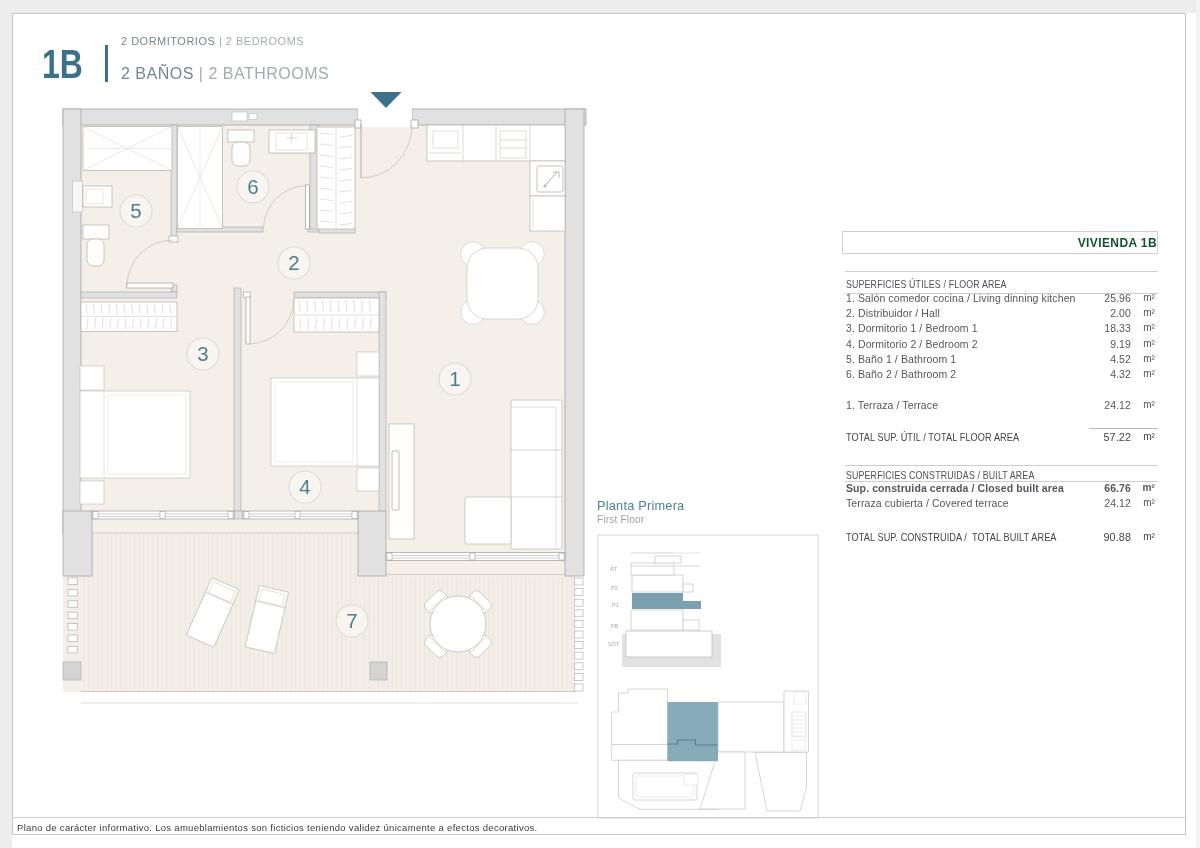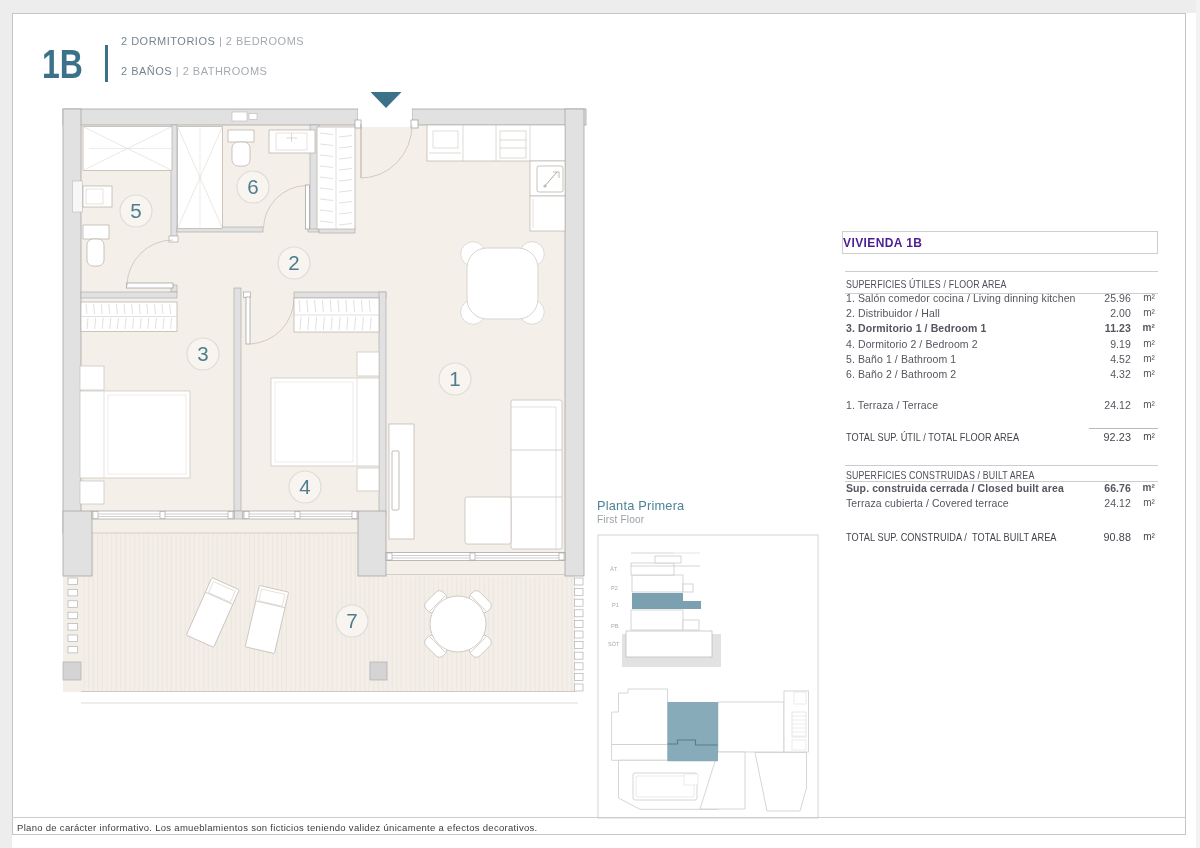--- a/index.html
+++ b/index.html
@@ -498,38 +498,38 @@
       <path d="M 667.5 744 h 10 v -4 h 18 v 5 h 22" fill="none" stroke="#527e92" stroke-width="1.1"></path>
     </g>
   </svg>
 
 <div style="position:absolute;left:42px;top:42px;font-size:40px;font-weight:700;color:#3b7189;letter-spacing:0;transform:scaleX(0.8);transform-origin:left top">1B</div>
 
 <div style="position:absolute;left:105px;top:45px;width:2.5px;height:37px;background:#3b7189"></div>
 
 <div style="position:absolute;left:121px;top:35px;font-size:11px;letter-spacing:0.5px;color:#75858f;white-space:nowrap">2 DORMITORIOS <span style="color:#a4abb0">| 2 BEDROOMS</span></div>
 
-<div style="position:absolute;left:121px;top:65px;font-size:11px;letter-spacing:0.5px;color:#75858f;white-space:nowrap">2 BAÑOS <span style="color:#a4abb0">| 2 BATHROOMS</span></div>
-<div style="position:absolute;left:842px;top:231px;width:314px;height:21px;border:1px solid #cfcfcf;font-size:12px;font-weight:700;color:#4c1d95;text-align:left;line-height:22px;letter-spacing:0.4px">VIVIENDA 1B</div>
+<div style="position:absolute;left:121px;top:65px;font-size:16px;letter-spacing:0.5px;color:#75858f;white-space:nowrap">2 BAÑOS <span style="color:#a4abb0">| 2 BATHROOMS</span></div>
+<div style="position:absolute;left:842px;top:231px;width:314px;height:21px;border:1px solid #cfcfcf;font-size:12px;font-weight:700;color:#14532d;text-align:right;line-height:22px;letter-spacing:0.4px">VIVIENDA 1B</div>
 <div class="tline" style="top:271px"></div>
 <div class="thead" style="top:277.5px">SUPERFICIES ÚTILES / FLOOR AREA</div>
 <div class="tline" style="top:292.5px"></div>
 <div class="trow" style="top:292px;font-weight:400;font-size:10.5px">
     <span class="tlab">1. Salón comedor cocina / Living dinning kitchen</span>
     <span class="tnum">25.96</span>
     <span class="tm">m²</span>
   </div>
 <div class="trow" style="top:307.2px;font-weight:400;font-size:10.5px">
     <span class="tlab">2. Distribuidor / Hall</span>
     <span class="tnum">2.00</span>
     <span class="tm">m²</span>
   </div>
-<div class="trow" style="top:322.4px;font-weight:700;font-size:10.5px">
+<div class="trow" style="top:322.4px;font-weight:400;font-size:10.5px">
     <span class="tlab">3. Dormitorio 1 / Bedroom 1</span>
-    <span class="tnum">11.23</span>
+    <span class="tnum">18.33</span>
     <span class="tm">m²</span>
   </div>
 <div class="trow" style="top:337.6px;font-weight:400;font-size:10.5px">
     <span class="tlab">4. Dormitorio 2 / Bedroom 2</span>
     <span class="tnum">9.19</span>
     <span class="tm">m²</span>
   </div>
 <div class="trow" style="top:352.8px;font-weight:400;font-size:10.5px">
     <span class="tlab">5. Baño 1 / Bathroom 1</span>
     <span class="tnum">4.52</span>
@@ -541,21 +541,21 @@
     <span class="tm">m²</span>
   </div>
 <div class="trow" style="top:398.5px;font-weight:400;font-size:10.5px">
     <span class="tlab">1. Terraza / Terrace</span>
     <span class="tnum">24.12</span>
     <span class="tm">m²</span>
   </div>
 <div style="position:absolute;left:1089px;top:428px;width:69px;height:1px;background:#b9b9b9"></div>
 <div class="trow" style="top:431px;font-weight:400;font-size:10.8px;color:#43444c">
     <span class="tlab tcap">TOTAL SUP. ÚTIL / TOTAL FLOOR AREA</span>
-    <span class="tnum">92.23</span>
+    <span class="tnum">57.22</span>
     <span class="tm">m²</span>
   </div>
 <div class="tline" style="top:464.7px"></div>
 <div class="thead" style="top:468.5px">SUPERFICIES CONSTRUIDAS / BUILT AREA</div>
 <div class="tline" style="top:480.7px"></div>
 <div class="trow" style="top:481.5px;font-weight:700;font-size:10.5px">
     <span class="tlab">Sup. construida cerrada / Closed built area</span>
     <span class="tnum">66.76</span>
     <span class="tm">m²</span>
   </div>

